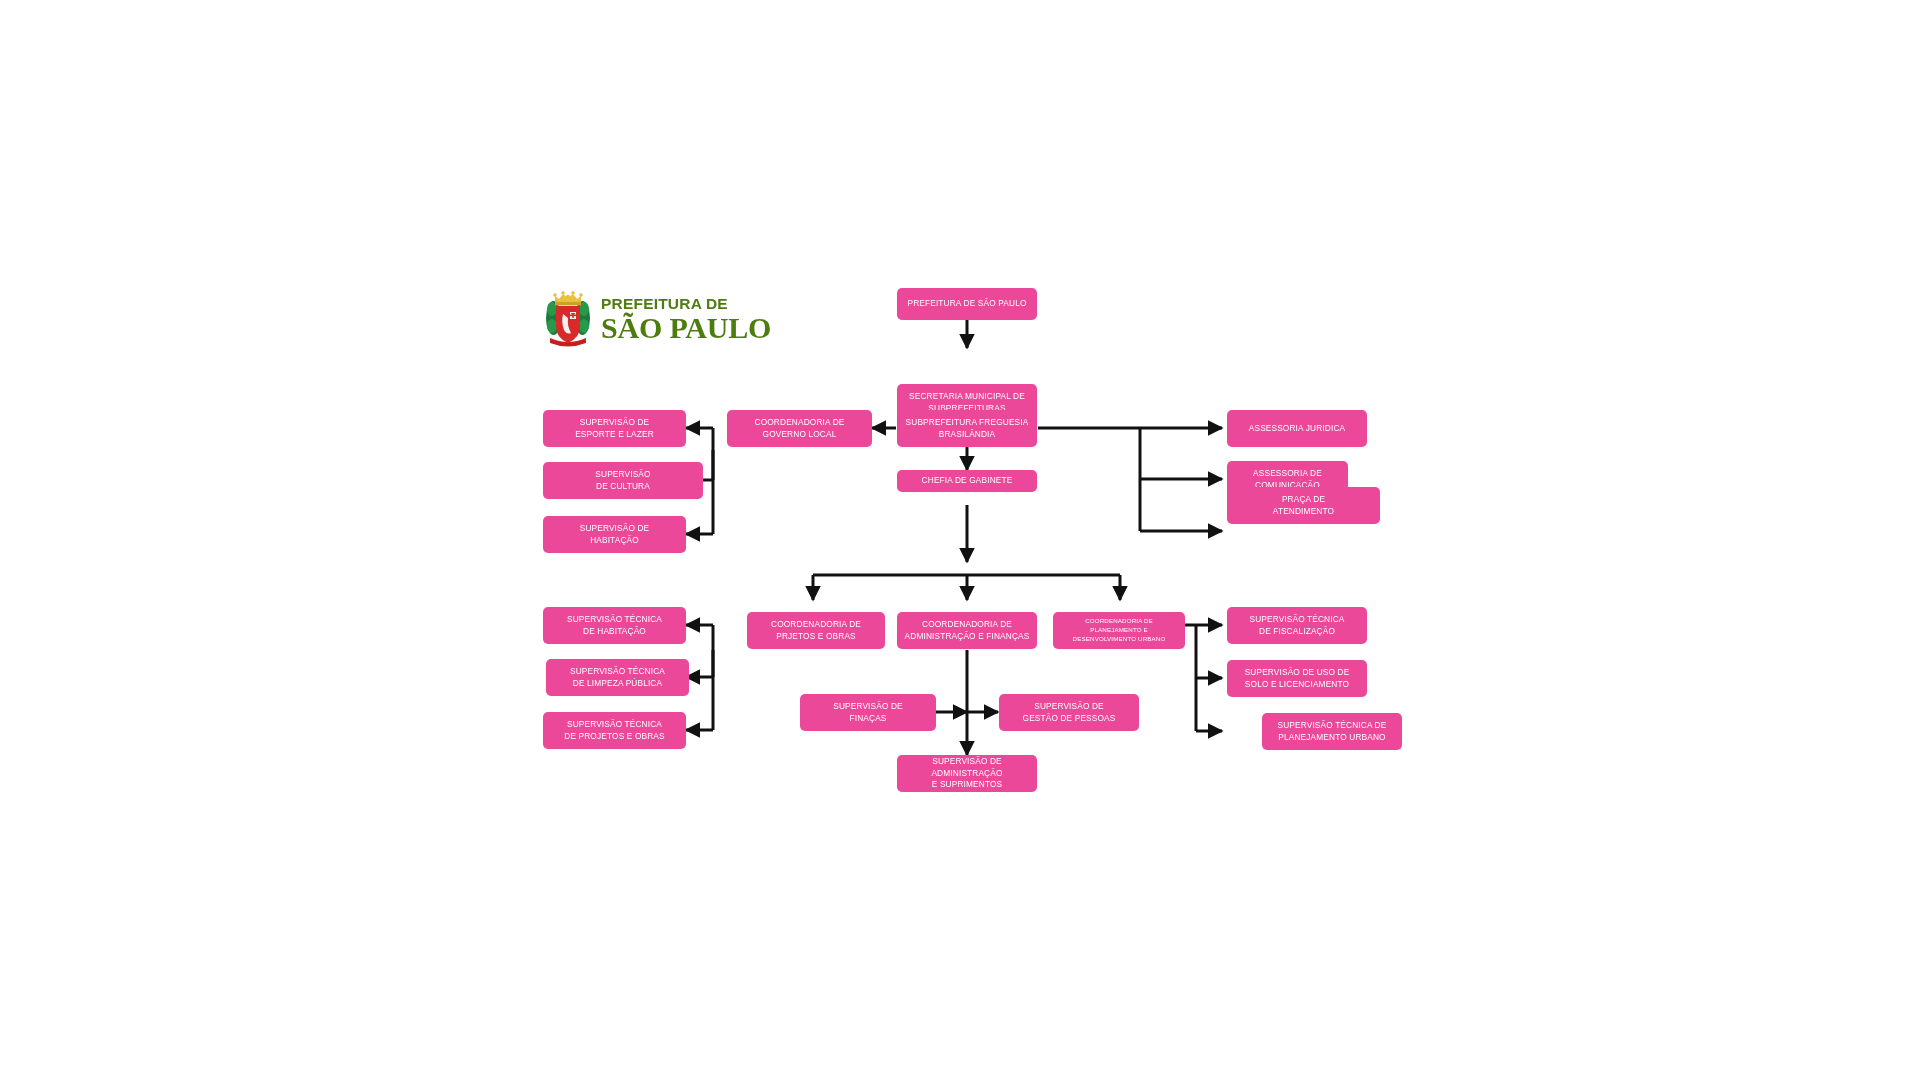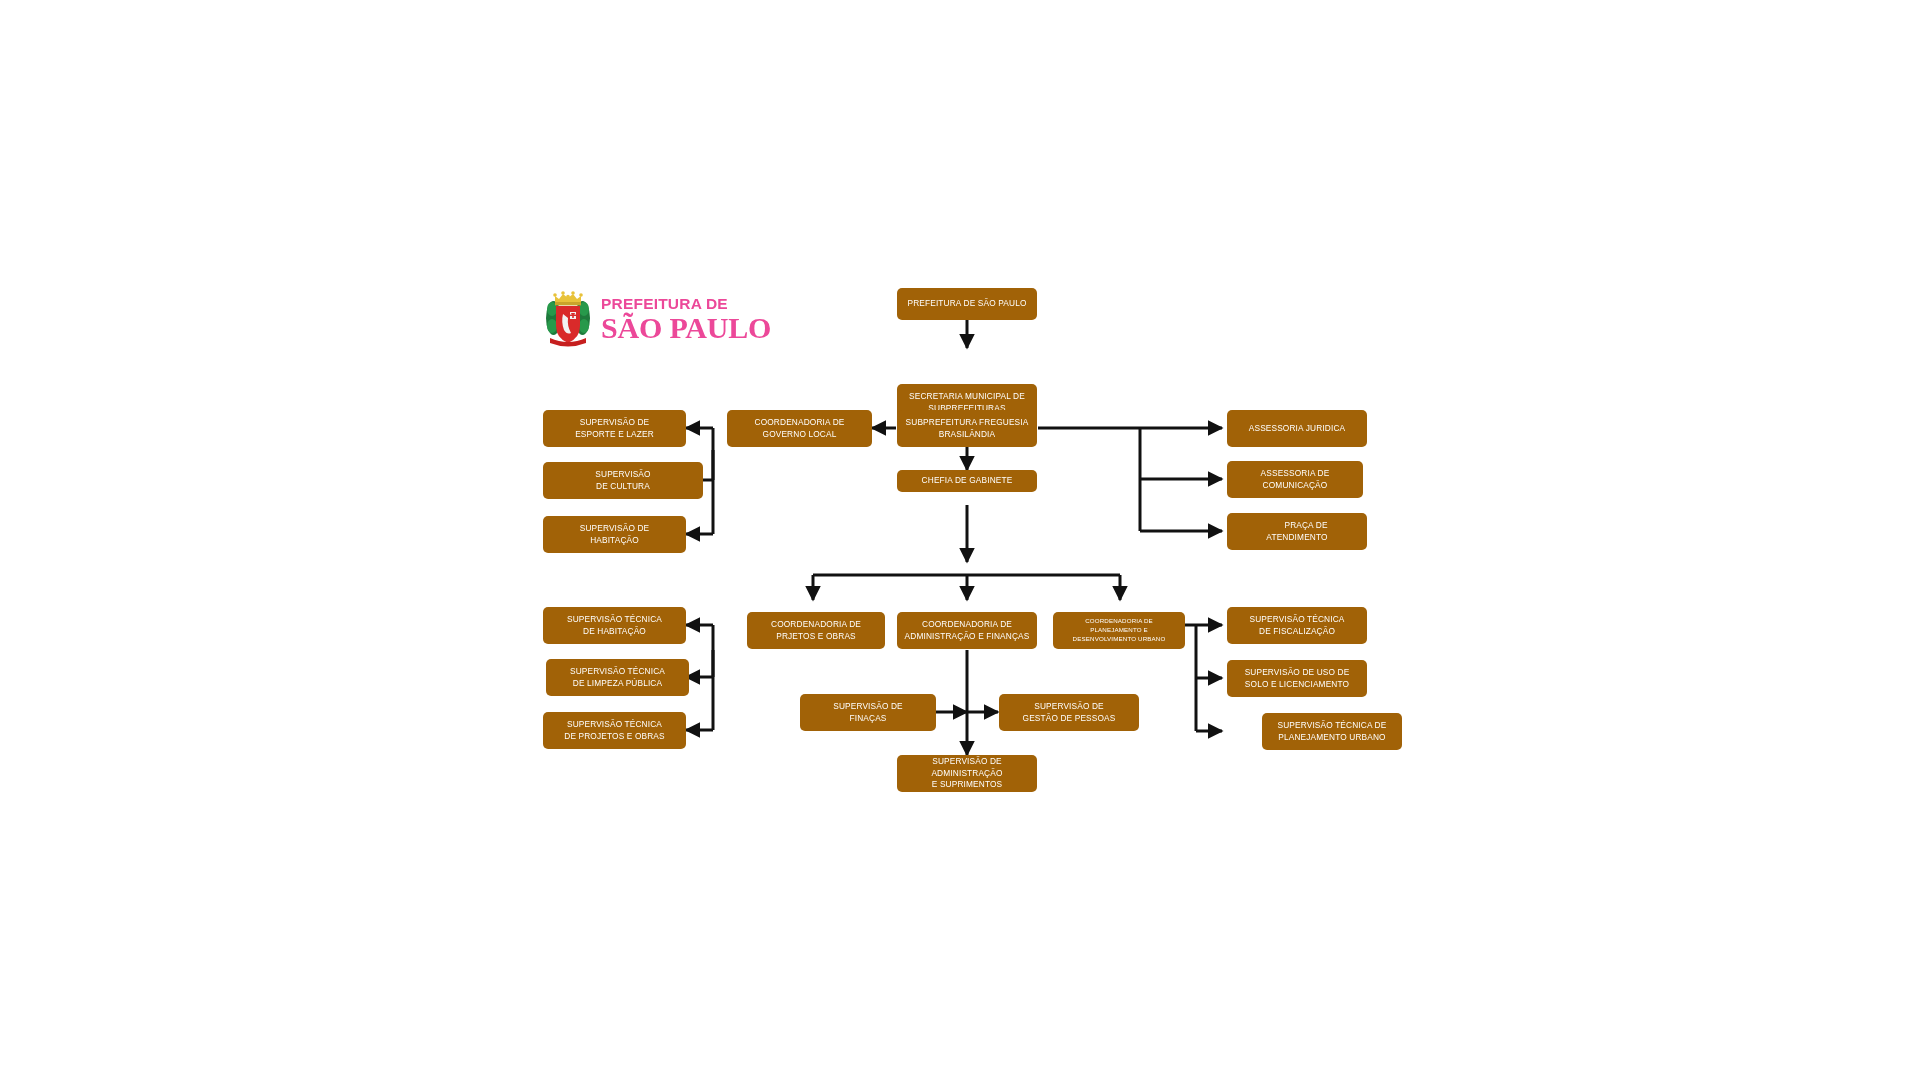--- a/index.html
+++ b/index.html
@@ -7,28 +7,28 @@
     width:1920px; height:1080px;
     background:#ffffff;
     font-family:"Liberation Sans", sans-serif;
     overflow:hidden;
   }
   #canvas { position:relative; width:1920px; height:1080px; background:#ffffff; }
 
   
   .logo-wrap { position:absolute; display:flex; align-items:center; gap:10px; }
   .crest { width:46px; height:64px; }
-  .logo-text { line-height:1.05; color:#ec4899; }
+  .logo-text { line-height:1.05; color:#4d7c0f; }
   .logo-line1 { font-size:15.5px; font-weight:bold; letter-spacing:.2px; }
   .logo-line2 { font-size:30px; font-weight:bold; letter-spacing:-.2px;font-family:Liberation Serif, serif; }
 
   
   .node {
     position:absolute;
-    background:#a16207;
+    background:#ec4899;
     border-radius:5px;
     color:#ffffff;
     display:flex; align-items:center; justify-content:center;
     text-align:center;
     padding:3px 0;
     font-size:8.3px;
     line-height:1.38;
     letter-spacing:.15px;
     white-space:pre-line;
   }
@@ -145,24 +145,24 @@
 ESPORTE E LAZER</div>
 
   <div class="node" style="left:543px; top:462px; width:160px; height:37px;">SUPERVISÃO
 DE CULTURA</div>
 
   <div class="node" style="left:543px; top:516px; width:143px; height:37px;">SUPERVISÃO DE
 HABITAÇÃO</div>
 
   <div class="node" style="left:1227px; top:410px; width:140px; height:37px;">ASSESSORIA JURIDICA</div>
 
-  <div class="node" style="left:1227px; top:461px; width:136px; height:37px;">ASSESSORIA DE
+  <div class="node" style="left:1227px; top:461px; width:121px; height:37px;">ASSESSORIA DE
 COMUNICAÇÃO</div>
 
-  <div class="node" style="left:1227px; top:513px; width:140px; height:37px;text-align:right;">PRAÇA DE
+  <div class="node" style="left:1227px; top:487px; width:153px; height:37px;">PRAÇA DE
 ATENDIMENTO</div>
 
   <div class="node" style="left:747px; top:612px; width:138px; height:37px;">COORDENADORIA DE
 PRJETOS E OBRAS</div>
 
   <div class="node" style="left:897px; top:612px; width:140px; height:37px;">COORDENADORIA DE
 ADMINISTRAÇÃO E FINANÇAS</div>
 
   <div class="node small" style="left:1053px; top:612px; width:132px; height:37px;">COORDENADORIA DE
 PLANEJAMENTO E

